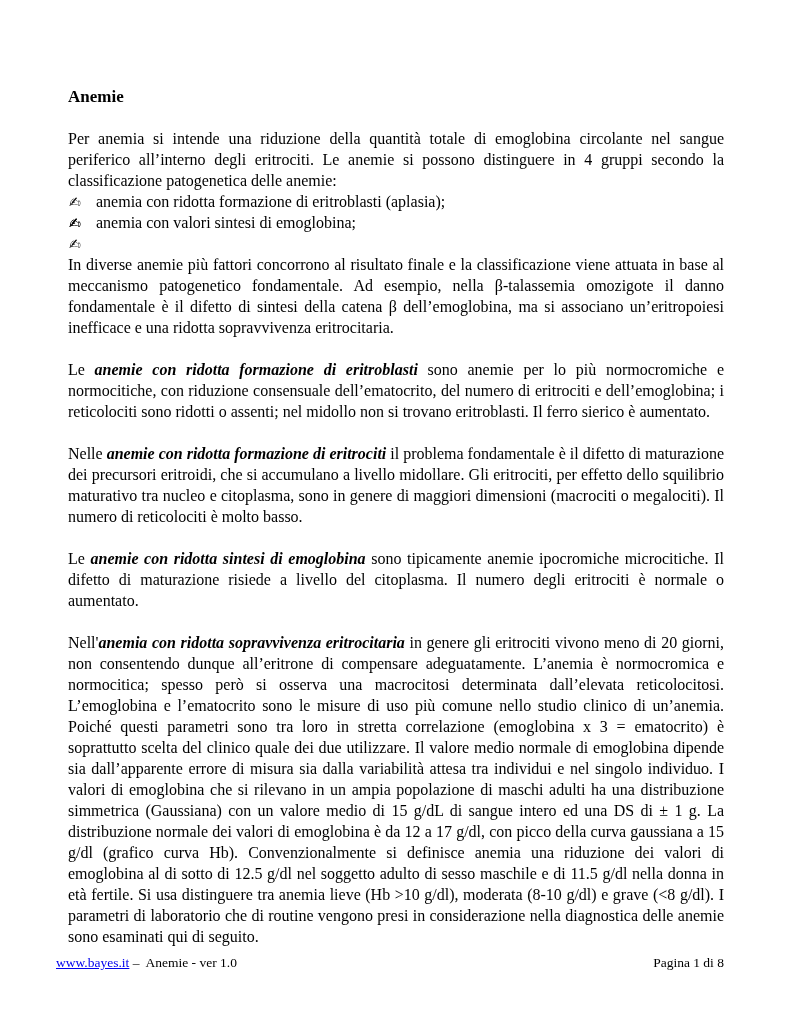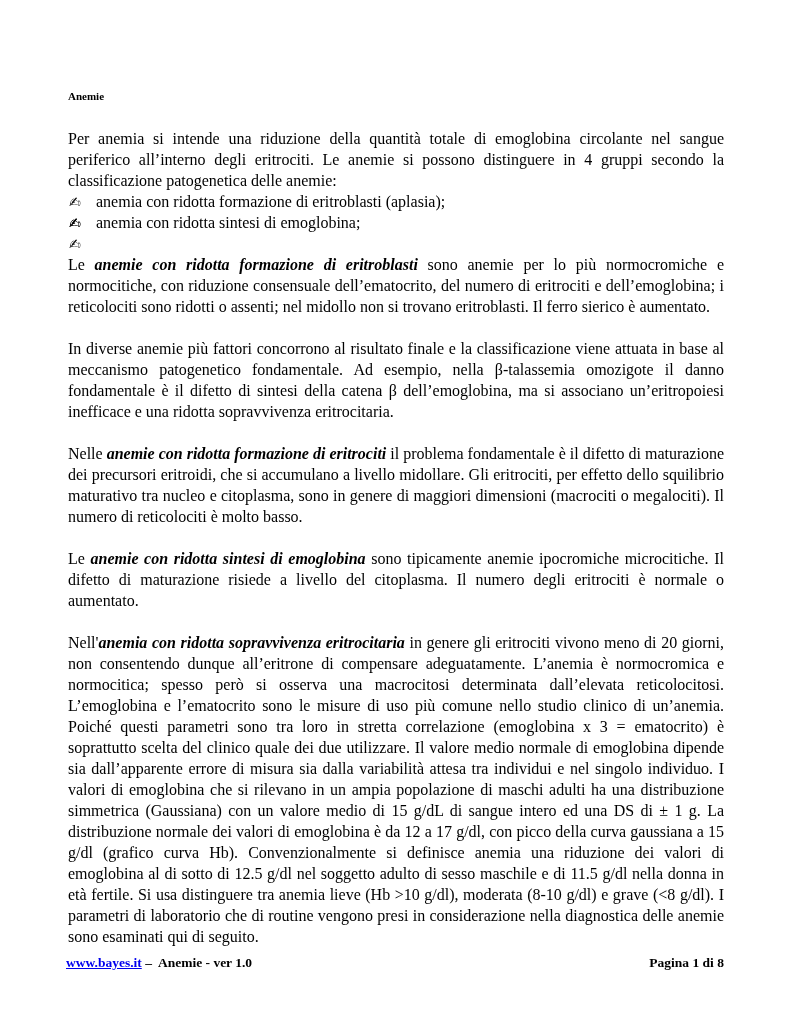--- a/index.html
+++ b/index.html
@@ -18,21 +18,21 @@
   }
   .content {
     position: absolute;
     left: 68px;
     top: 86px;
     width: 656px;
     font-size: 16px;
     line-height: 21px;
   }
   .doc-title {
-    font-size: 11px;
+    font-size: 17px;
     font-weight: bold;
     margin: 0 0 21px 0;
     line-height: 21px;
   }
   .para {
     margin: 0 0 21px 0;
     text-align: justify;
   }
   .para.tight {
     margin-bottom: 0;
@@ -51,53 +51,52 @@
   .hand-icon {
     position: absolute;
     left: 1px;
     top: 1px;
     font-family: "DejaVu Sans", sans-serif;
     font-size: 14px;
     line-height: 20px;
   }
   .footer {
     position: absolute;
-    left: 66px;
+    left: 56px;
     right: 67px;
     top: 954px;
     display: flex;
     justify-content: space-between;
     font-size: 13.5px;
     line-height: 18px;
-    font-weight: bold;
   }
   .footer-left span { white-space: pre; }
   .footer-link {
     color: #0000EE;
     text-decoration: underline;
     cursor: pointer;
   }
   .footer-right { text-align: right; }
 </style>
 </head>
 <body>
 
 <div class="page">
   <div class="content">
     <h1 class="doc-title">Anemie</h1>
     <div id="document-body">
         <p class="para tight"><span>Per </span><span class="i">anemia</span><span> si intende una riduzione della quantità totale di emoglobina circolante nel sangue periferico all’interno degli eritrociti. Le anemie si possono distinguere in 4 gruppi secondo la classificazione patogenetica delle anemie:</span></p>
         <div class="hand-list">
           <div class="hand-item"><span class="hand-icon">✍</span><span>anemia con ridotta formazione di eritroblasti (aplasia);</span></div>
           <div class="hand-item"><span class="hand-icon">✍</span></div>
-          <div class="hand-item"><span class="hand-icon">✍</span><span>anemia con ridotta sintesi di emoglobina;</span></div>
+          <div class="hand-item"><span class="hand-icon">✍</span><span>anemia con valori sintesi di emoglobina;</span></div>
           <div class="hand-item"><span class="hand-icon">✍</span></div>
         </div>
+        <p class="para"><span>In diverse anemie più fattori concorrono al risultato finale e la classificazione viene attuata in base al meccanismo patogenetico fondamentale. Ad esempio, nella β-talassemia omozigote il danno fondamentale è il difetto di sintesi della catena β dell’emoglobina, ma si associano un’eritropoiesi inefficace e una ridotta sopravvivenza eritrocitaria.</span></p>
         <p class="para"><span>Le </span><span class="bi">anemie con ridotta formazione di eritroblasti</span><span> sono anemie per lo più normocromiche e normocitiche, con riduzione consensuale dell’ematocrito, del numero di eritrociti e dell’emoglobina; i reticolociti sono ridotti o assenti; nel midollo non si trovano eritroblasti. Il ferro sierico è aumentato.</span></p>
-        <p class="para"><span>In diverse anemie più fattori concorrono al risultato finale e la classificazione viene attuata in base al meccanismo patogenetico fondamentale. Ad esempio, nella β-talassemia omozigote il danno fondamentale è il difetto di sintesi della catena β dell’emoglobina, ma si associano un’eritropoiesi inefficace e una ridotta sopravvivenza eritrocitaria.</span></p>
         <p class="para"><span>Nelle </span><span class="bi">anemie con ridotta formazione di eritrociti</span><span> il problema fondamentale è il difetto di maturazione dei precursori eritroidi, che si accumulano a livello midollare. Gli eritrociti, per effetto dello squilibrio maturativo tra nucleo e citoplasma, sono in genere di maggiori dimensioni (macrociti o megalociti). Il numero di reticolociti è molto basso.</span></p>
         <p class="para"><span>Le </span><span class="bi">anemie con ridotta sintesi di emoglobina</span><span> sono tipicamente anemie ipocromiche microcitiche. Il difetto di maturazione risiede a livello del citoplasma. Il numero degli eritrociti è normale o aumentato.</span></p>
         <p class="para"><span>Nell'</span><span class="bi">anemia con ridotta sopravvivenza eritrocitaria</span><span> in genere gli eritrociti vivono meno di 20 giorni, non consentendo dunque all’eritrone di compensare adeguatamente. L’anemia è normocromica e normocitica; spesso però si osserva una macrocitosi determinata dall’elevata reticolocitosi. L’emoglobina e l’ematocrito sono le misure di uso più comune nello studio clinico di un’anemia. Poiché questi parametri sono tra loro in stretta correlazione (emoglobina x 3 = ematocrito) è soprattutto scelta del clinico quale dei due utilizzare. Il valore medio normale di emoglobina dipende sia dall’apparente errore di misura sia dalla variabilità attesa tra individui e nel singolo individuo. I valori di emoglobina che si rilevano in un ampia popolazione di maschi adulti ha una distribuzione simmetrica (Gaussiana) con un valore medio di 15 g/dL di sangue intero ed una DS di ± 1 g. La distribuzione normale dei valori di emoglobina è da 12 a 17 g/dl, con picco della curva gaussiana a 15 g/dl (</span><span class="i">grafico curva Hb</span><span>). Convenzionalmente si definisce anemia una riduzione dei valori di emoglobina al di sotto di 12.5 g/dl nel soggetto adulto di sesso maschile e di 11.5 g/dl nella donna in età fertile. Si usa distinguere tra anemia lieve (Hb &gt;10 g/dl), moderata (8-10 g/dl) e grave (&lt;8 g/dl). I parametri di laboratorio che di routine vengono presi in considerazione nella diagnostica delle anemie sono esaminati qui di seguito.</span></p>
       </div>
   </div>
   <div class="footer">
     <div class="footer-left">
       <a class="footer-link" href="#">www.bayes.it</a><span> –  Anemie - ver 1.0</span>
     </div>
     <div class="footer-right">Pagina 1 di 8</div>

